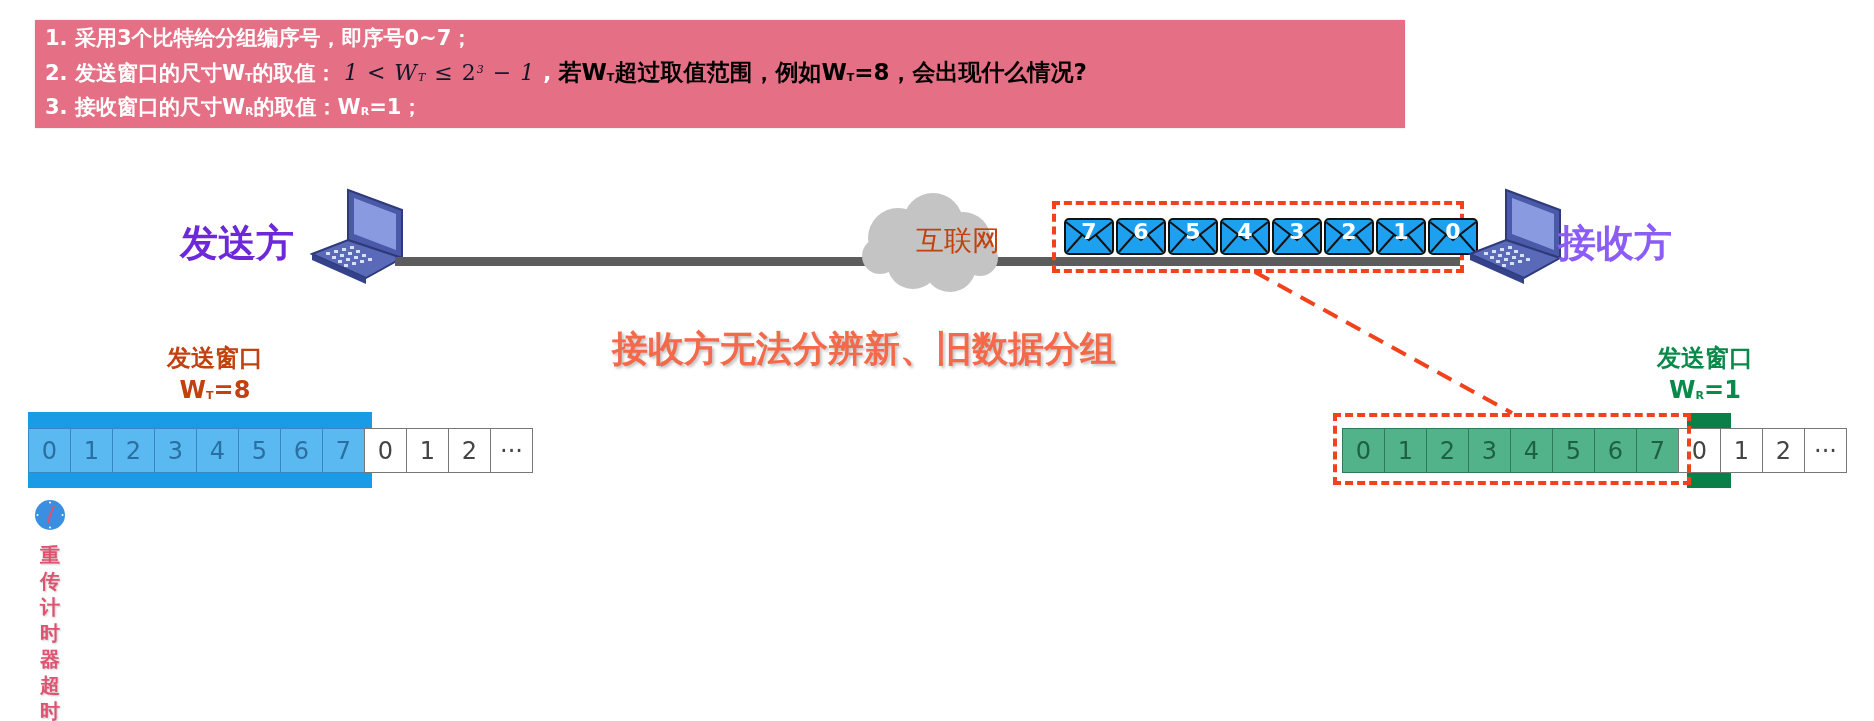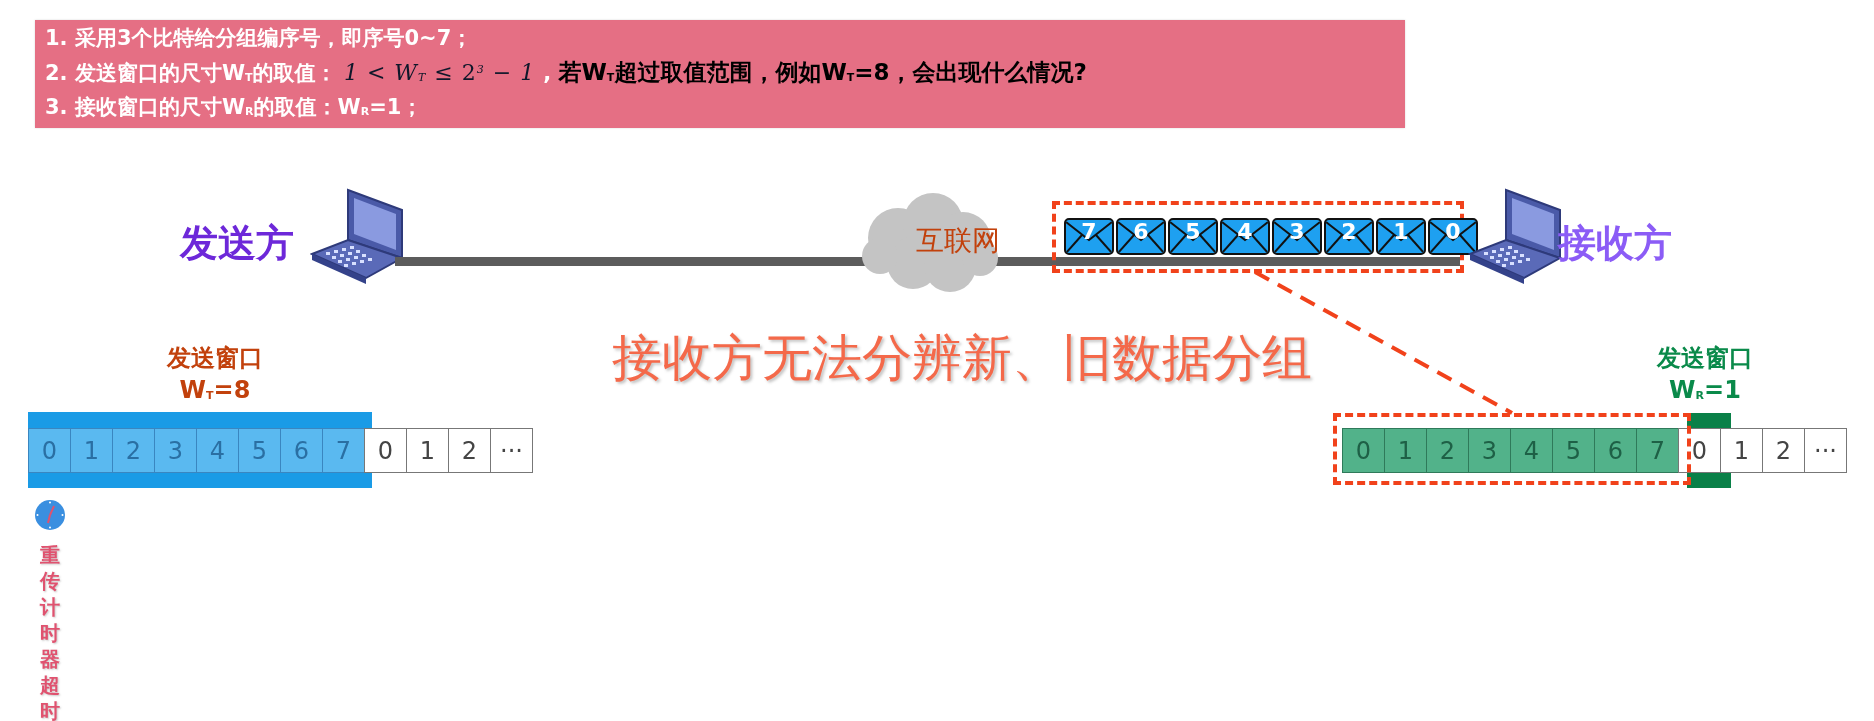--- a/index.html
+++ b/index.html
@@ -59,21 +59,21 @@
     color:#ffffff; font-weight:bold; font-size:22px;
   }
 
   
   .dash-box { border:4px dashed #f1421b; box-sizing:border-box; }
   #top-dash { left:1052px; top:201px; width:412px; height:72px; }
   #recv-dash { left:1333px; top:413px; width:358px; height:72px; }
 
   
   #headline {
-    left:612px; top:325px; font-size:50px; font-weight:normal;
+    left:612px; top:325px; font-size:36px; font-weight:bold;
     color:#f4694a; white-space:nowrap;
     text-shadow: 2px 2px 3px rgba(120,120,120,0.45);
   }
 
   
   .win-title { text-align:center; font-weight:bold; font-size:24px; line-height:32px; }
   #send-title { left:120px; top:342px; width:190px; color:#c2410c; }
   #recv-title { left:1610px; top:342px; width:190px; color:#0a8a4a; }
 
   

